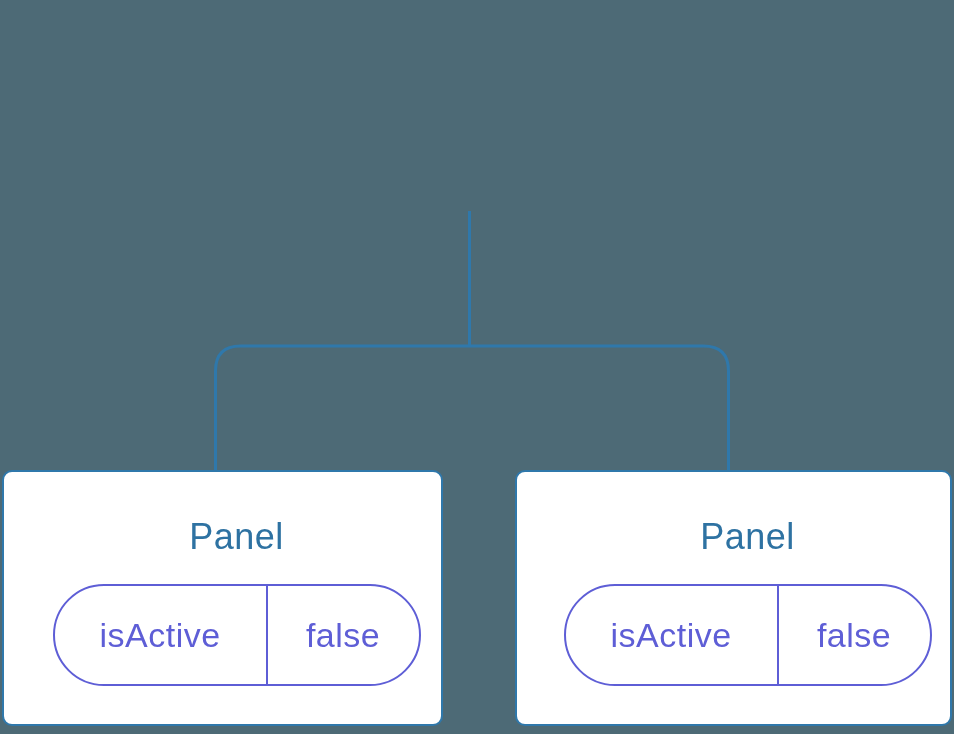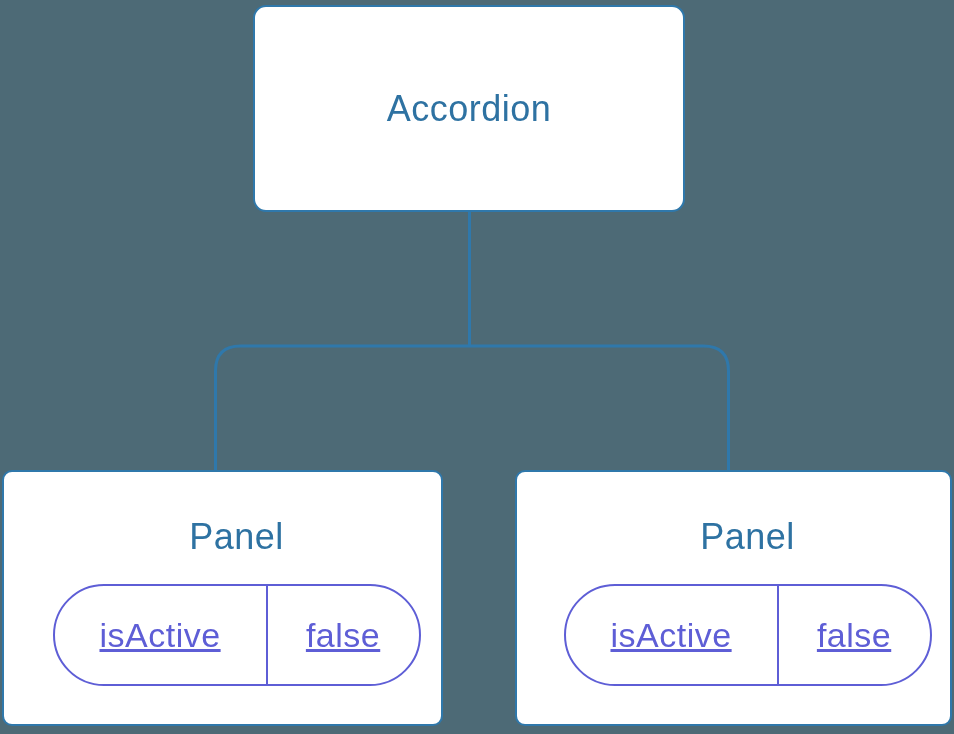--- a/index.html
+++ b/index.html
@@ -61,41 +61,37 @@
     overflow: hidden;
     background: #ffffff;
   }
   .pill-cell {
     display: flex;
     align-items: center;
     justify-content: center;
     font-size: 34px;
     color: #5e5ed6;
     letter-spacing: 0.5px;
-    text-decoration: underline;
   }
   .pill-key {
     flex: 0 0 58%;
     border-right: 2.5px solid #5e5ed6;
   }
   .pill-value { flex: 1 1 auto; }
 </style>
 </head>
 <body>
 
 <div class="canvas">
 
   <svg class="connectors" viewBox="0 0 954 734" xmlns="http://www.w3.org/2000/svg" aria-hidden="true">
     <path d="M469.5 211 L469.5 346" stroke="#2f78ab" stroke-width="3" fill="none"></path>
     <path d="M215.5 471 L215.5 371 Q215.5 346 240.5 346 L703.5 346 Q728.5 346 728.5 371 L728.5 471" stroke="#2f78ab" stroke-width="3" fill="none"></path>
   </svg>
 
-  <div class="node root-node">
-    <span class="node-label">Accordion</span>
-  </div>
 
   <div class="node panel-node panel-left">
     <span class="node-label panel-title">Panel</span>
     <div class="state-pill">
       <span class="pill-cell pill-key">isActive</span>
       <span class="pill-cell pill-value">false</span>
     </div>
   </div>
 
   <div class="node panel-node panel-right">

